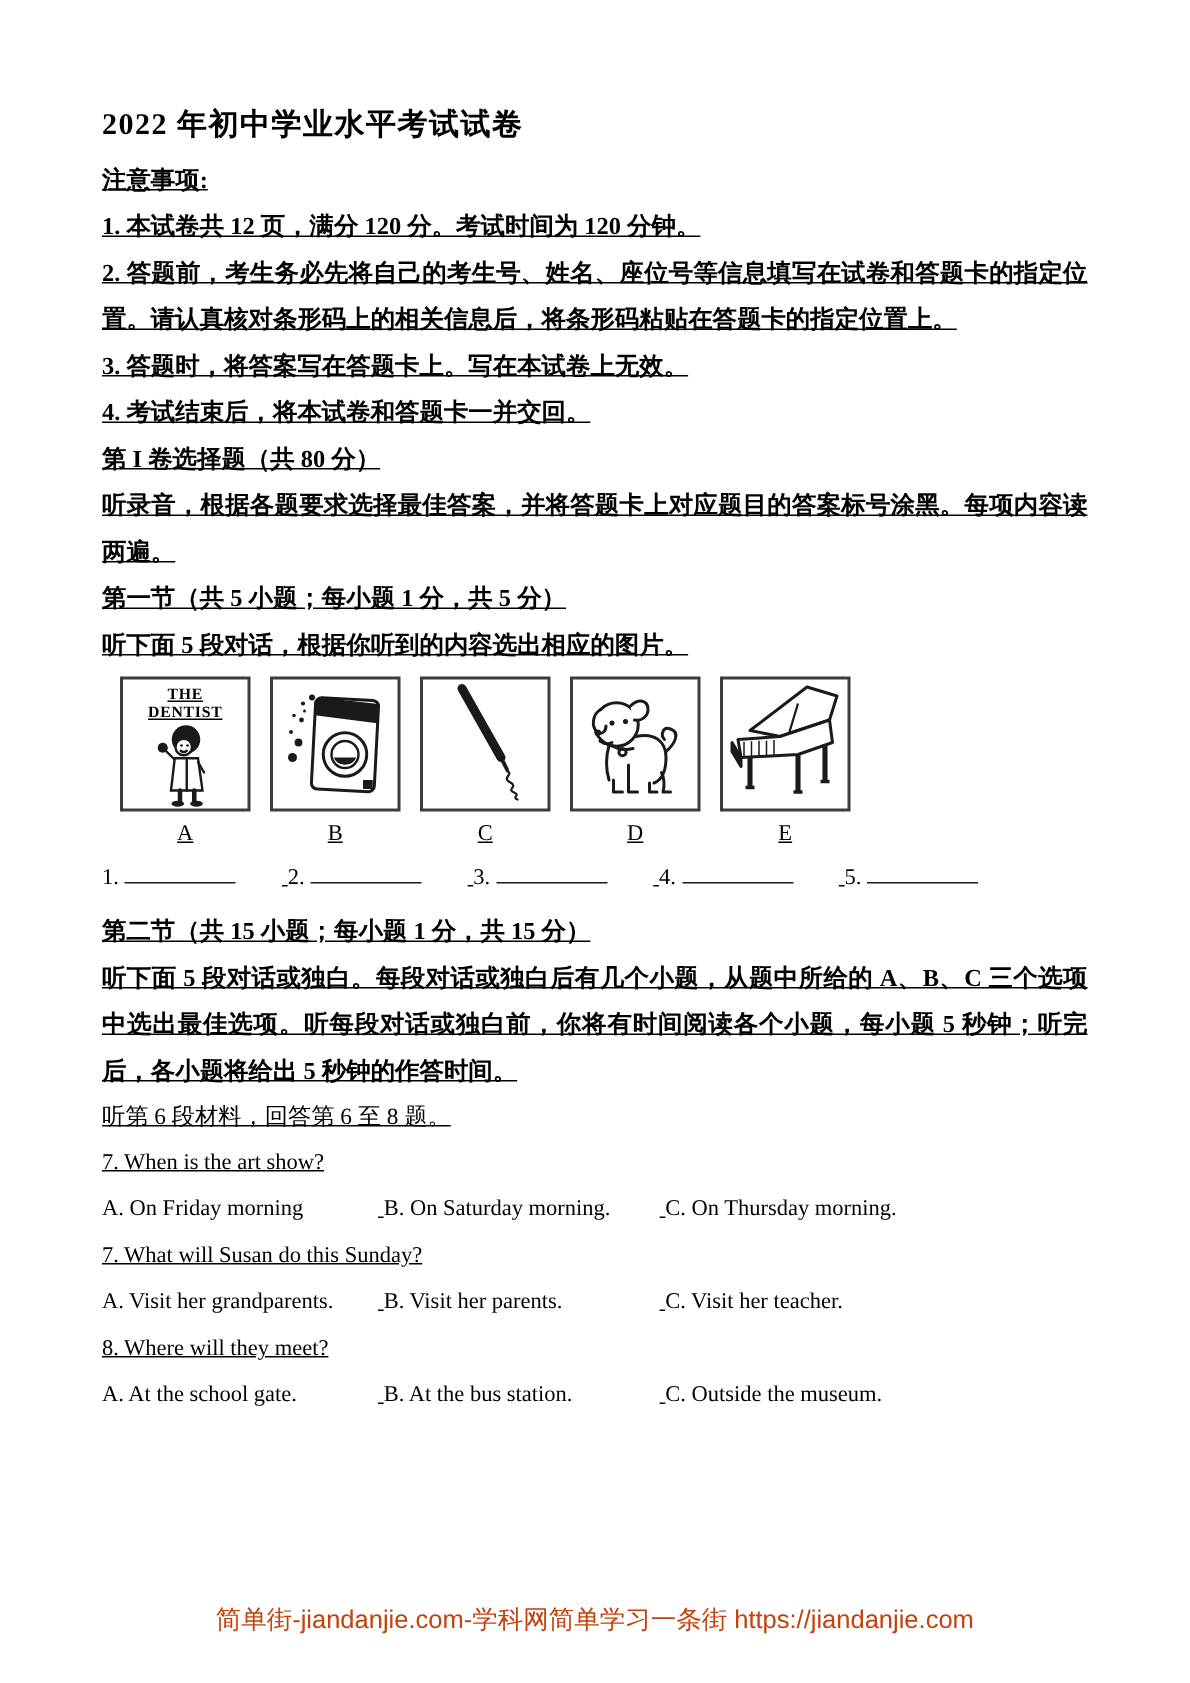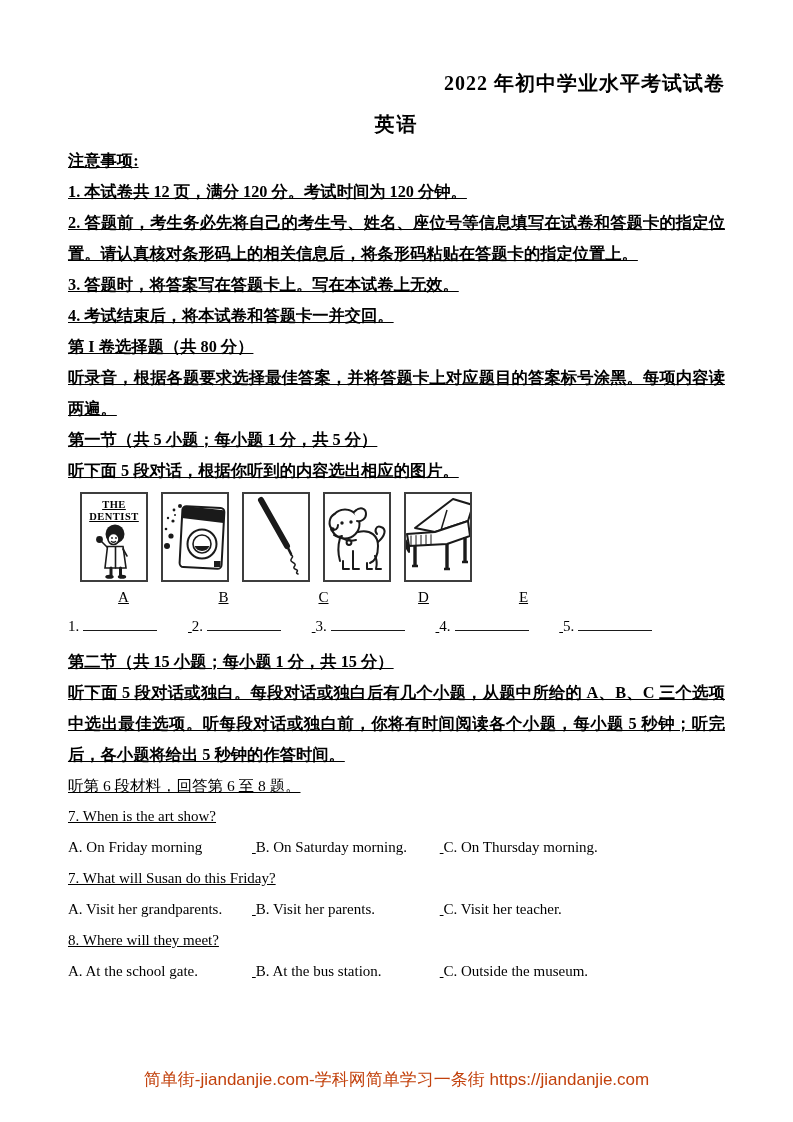--- a/index.html
+++ b/index.html
@@ -7,42 +7,42 @@
     width:793px; height:1122px;
     background:#ffffff;
     position:relative;
     overflow:hidden;
     font-family:"Liberation Serif", serif;
     color:#000;
   }
   .page { padding:70px 68px 0 68px; }
 
   .doc-title {
-    font-size:20px; font-weight:bold; text-align:right;
+    font-size:20px; font-weight:bold; text-align:left;
     line-height:26px; margin:0; letter-spacing:1px;
   }
   .doc-subject {
     font-size:20px; font-weight:bold; text-align:center;
     line-height:26px; margin:15px 0 0 0; letter-spacing:2px;
   }
 
   .zh-block { margin-top:8px;text-decoration:underline; }
   .zh {
     font-size:16.3px; font-weight:bold; line-height:31px;
     margin:0; text-align:justify;
   }
   .zh.center { }
   .zh.regular { font-weight:normal; font-size:15.5px; }
 
   
   .pic-row {
     display:flex; gap:13px; margin:6px 0 0 12px;
   }
   .pic-box {
-    width:68px; height:90px; box-sizing:border-box;
+    width:87px; height:90px; box-sizing:border-box;
     border:2px solid #3d3d3d; background:#fff;
     display:flex; flex-direction:column; align-items:center;
     overflow:hidden;
   }
   .dentist-caption {
     font-size:10.5px; font-weight:bold; line-height:11.5px;
     text-align:center; margin-top:5px; letter-spacing:0.5px;
     font-family:"Liberation Serif", serif;
   }
   .dentist-caption span { display:block; }
@@ -76,21 +76,20 @@
   }
 
   svg { display:block; }
 </style>
 </head>
 <body>
 
 <div class="page">
 
   <h1 class="doc-title">2022 年初中学业水平考试试卷</h1>
-  <h2 class="doc-subject">英语</h2>
 
   <div class="zh-block">
     <p class="zh">注意事项:</p>
     <p class="zh">1. 本试卷共 12 页，满分 120 分。考试时间为 120 分钟。</p>
     <p class="zh">2. 答题前，考生务必先将自己的考生号、姓名、座位号等信息填写在试卷和答题卡的指定位置。请认真核对条形码上的相关信息后，将条形码粘贴在答题卡的指定位置上。</p>
     <p class="zh">3. 答题时，将答案写在答题卡上。写在本试卷上无效。</p>
     <p class="zh">4. 考试结束后，将本试卷和答题卡一并交回。</p>
 
     <p class="zh center">第 I 卷选择题（共 80 分）</p>
     <p class="zh">听录音，根据各题要求选择最佳答案，并将答题卡上对应题目的答案标号涂黑。每项内容读两遍。</p>
@@ -217,21 +216,21 @@
     <p class="zh">听下面 5 段对话或独白。每段对话或独白后有几个小题，从题中所给的 A、B、C 三个选项中选出最佳选项。听每段对话或独白前，你将有时间阅读各个小题，每小题 5 秒钟；听完后，各小题将给出 5 秒钟的作答时间。</p>
     <p class="zh regular">听第 6 段材料，回答第 6 至 8 题。</p>
 
     <p class="en">7. When is the art show?</p>
     <p class="en">
       <span class="opt">A. On Friday morning</span>
       <span class="opt">B. On Saturday morning.</span>
       <span class="opt">C. On Thursday morning.</span>
     </p>
 
-    <p class="en">7. What will Susan do this Friday?</p>
+    <p class="en">7. What will Susan do this Sunday?</p>
     <p class="en">
       <span class="opt">A. Visit her grandparents.</span>
       <span class="opt">B. Visit her parents.</span>
       <span class="opt">C. Visit her teacher.</span>
     </p>
 
     <p class="en">8. Where will they meet?</p>
     <p class="en">
       <span class="opt">A. At the school gate.</span>
       <span class="opt">B. At the bus station.</span>

